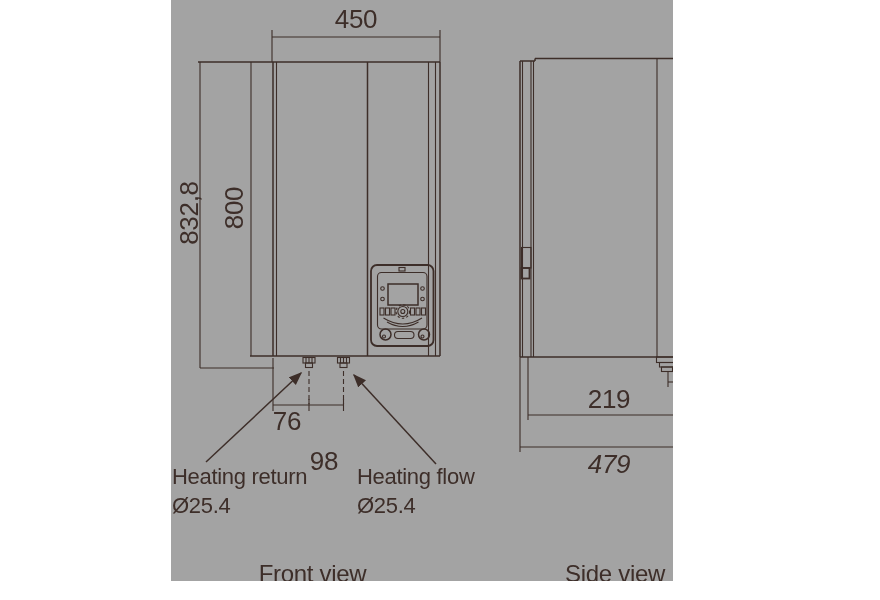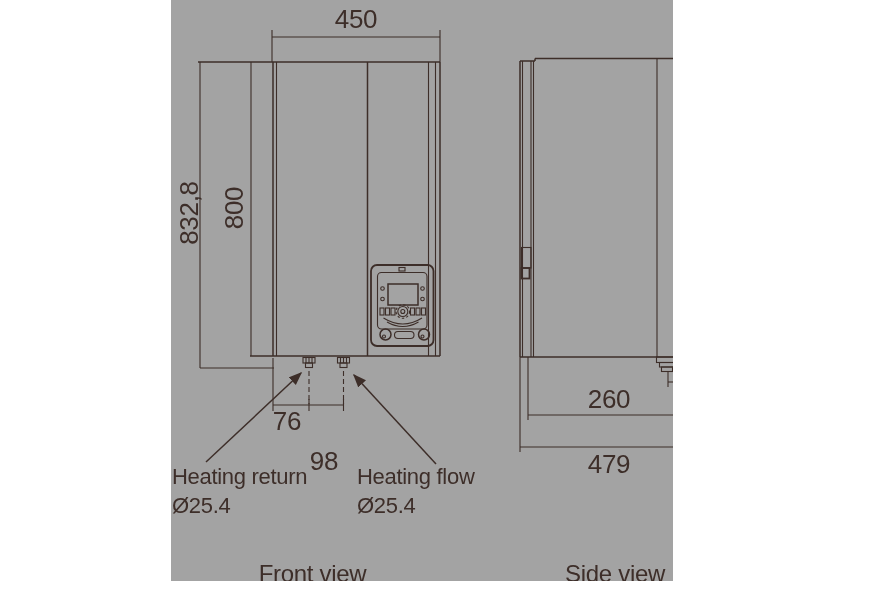--- a/index.html
+++ b/index.html
@@ -151,20 +151,20 @@
   <span class="lbl dimrot" style="left:17.5px;top:213px;">832,8</span>
   <span class="lbl dimrot" style="left:62.5px;top:208px;">800</span>
   <span class="lbl dim" style="left:116px;top:421px;">76</span>
   <span class="lbl dim" style="left:153px;top:421px;margin-top:40px;">98</span>
 
   <span class="lbl ann" style="left:1px;top:466px;">Heating return</span>
   <span class="lbl ann" style="left:1px;top:495px;">Ø25.4</span>
   <span class="lbl ann" style="left:186px;top:466px;text-align:center;">Heating flow</span>
   <span class="lbl ann" style="left:186px;top:495px;">Ø25.4</span>
 
-  <span class="lbl dim" style="left:438px;top:399px;">260</span>
+  <span class="lbl dim" style="left:438px;top:399px;">219</span>
   <span class="lbl dim" style="left:509px;top:399px;margin-left:48px;">81</span>
-  <span class="lbl dim" style="left:438px;top:464px;">479</span>
+  <span class="lbl dim" style="left:438px;top:464px;font-style:italic;">479</span>
 
   <span class="lbl cap" style="left:141.5px;top:562px;">Front view</span>
   <span class="lbl cap" style="left:444px;top:562px;">Side view</span>
 
 </div>
 
 </body></html>

